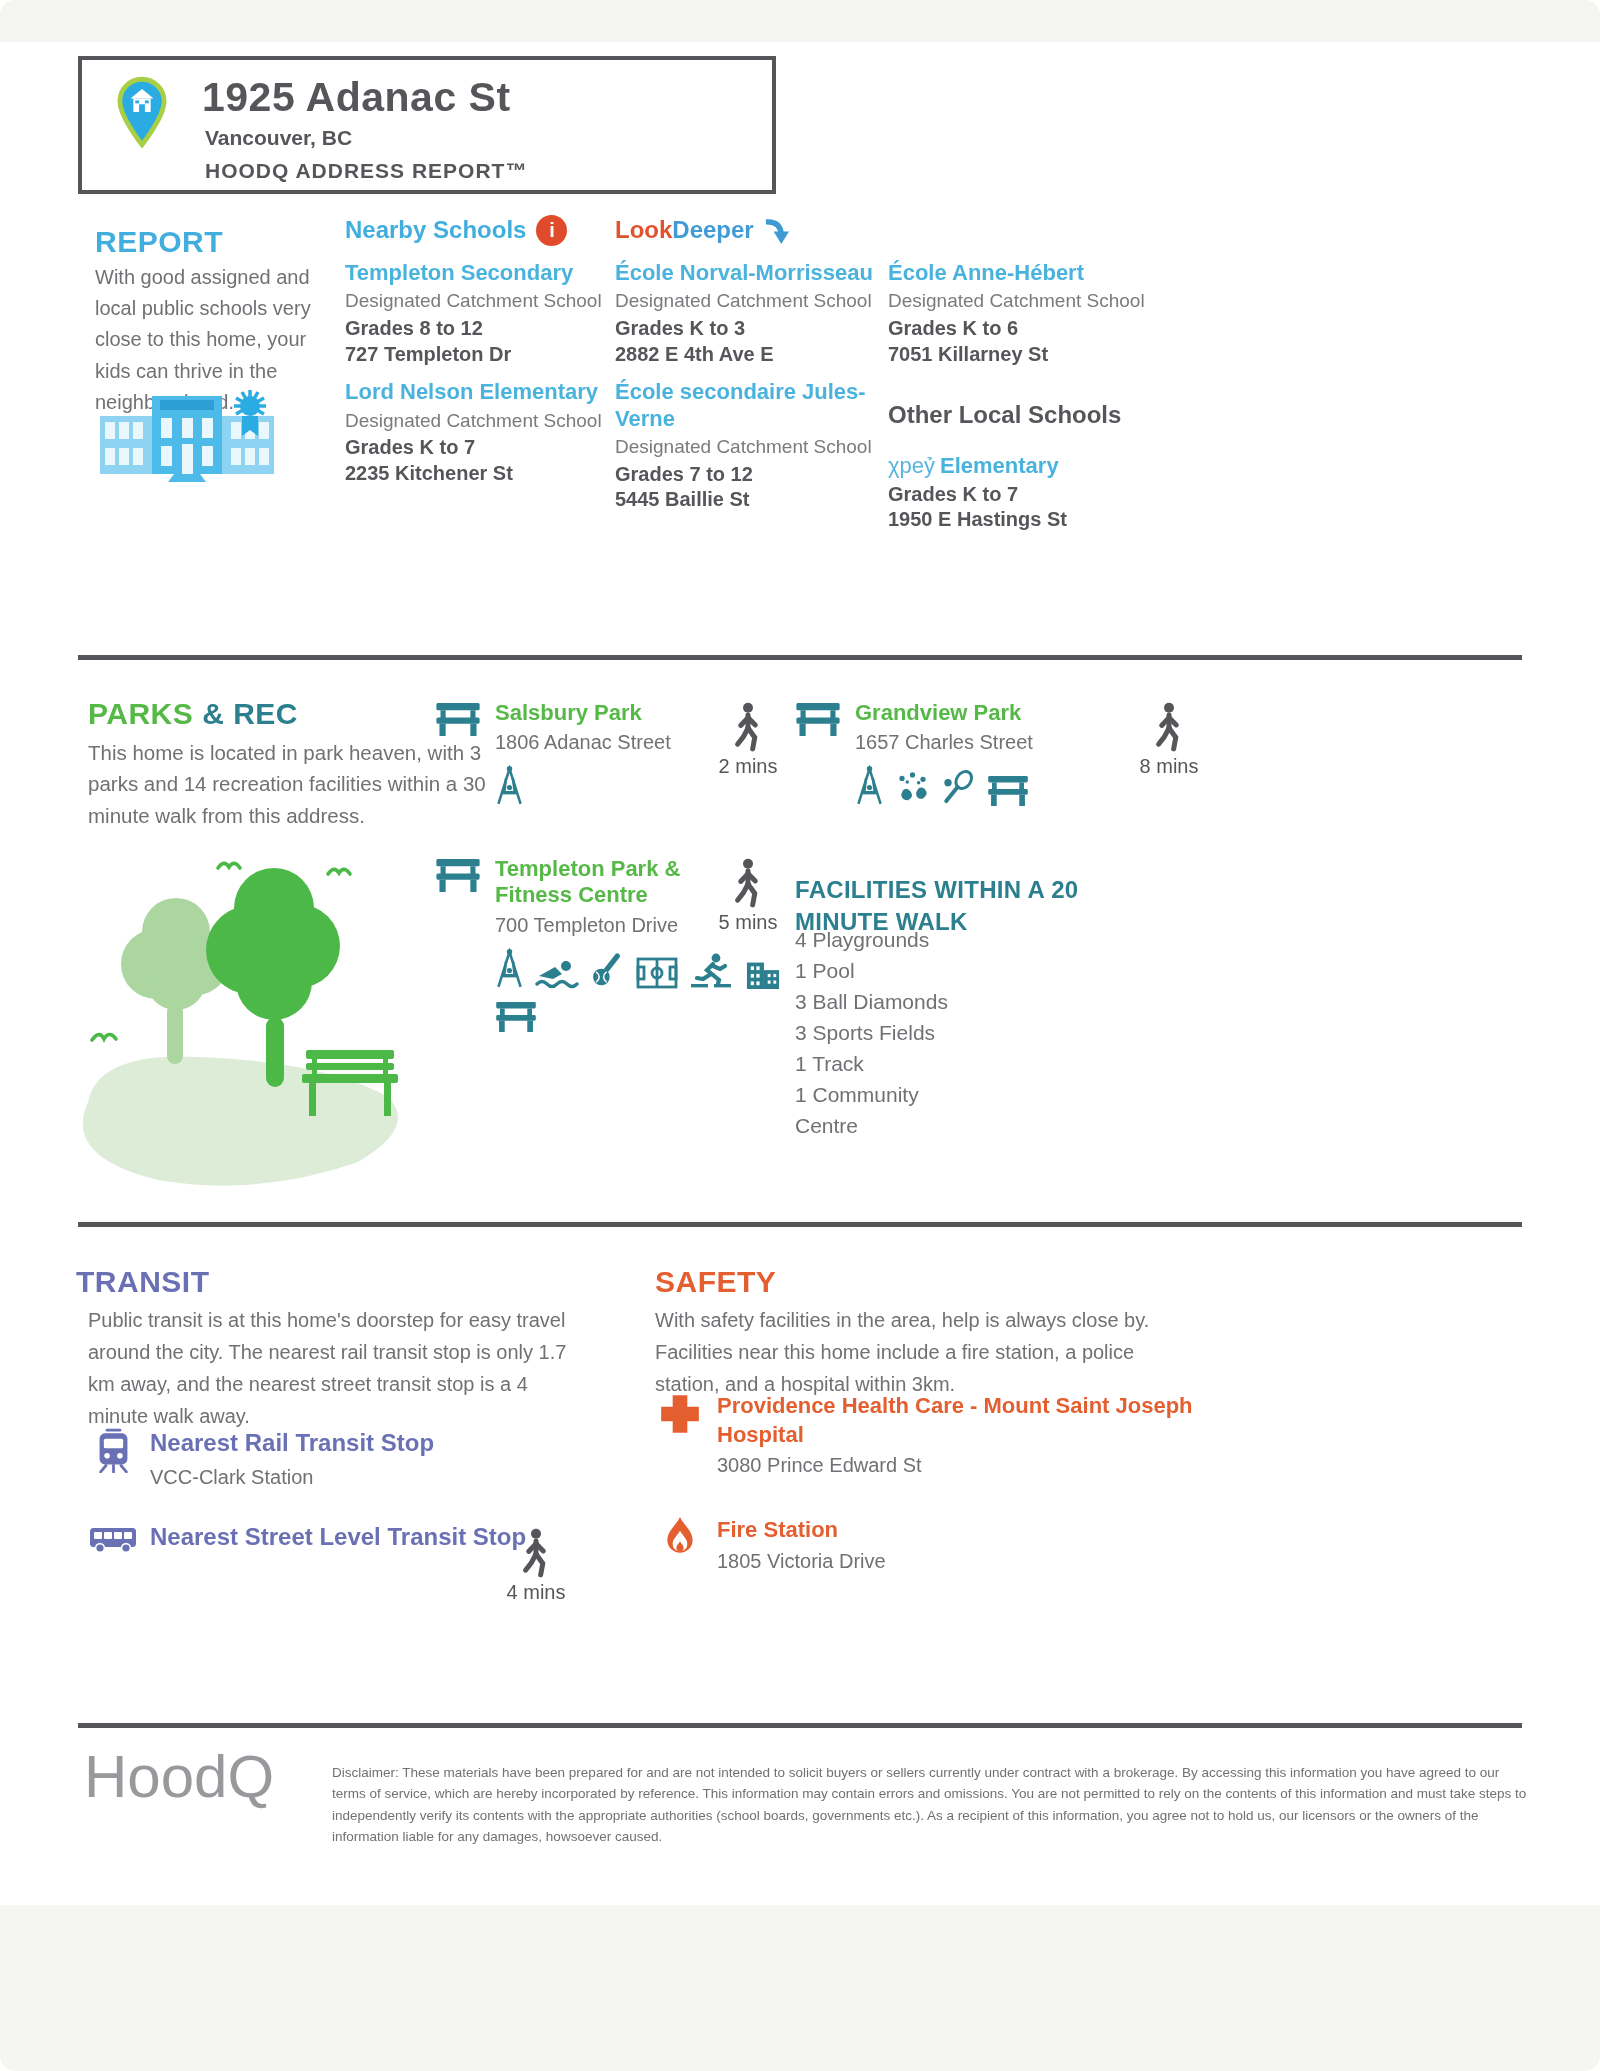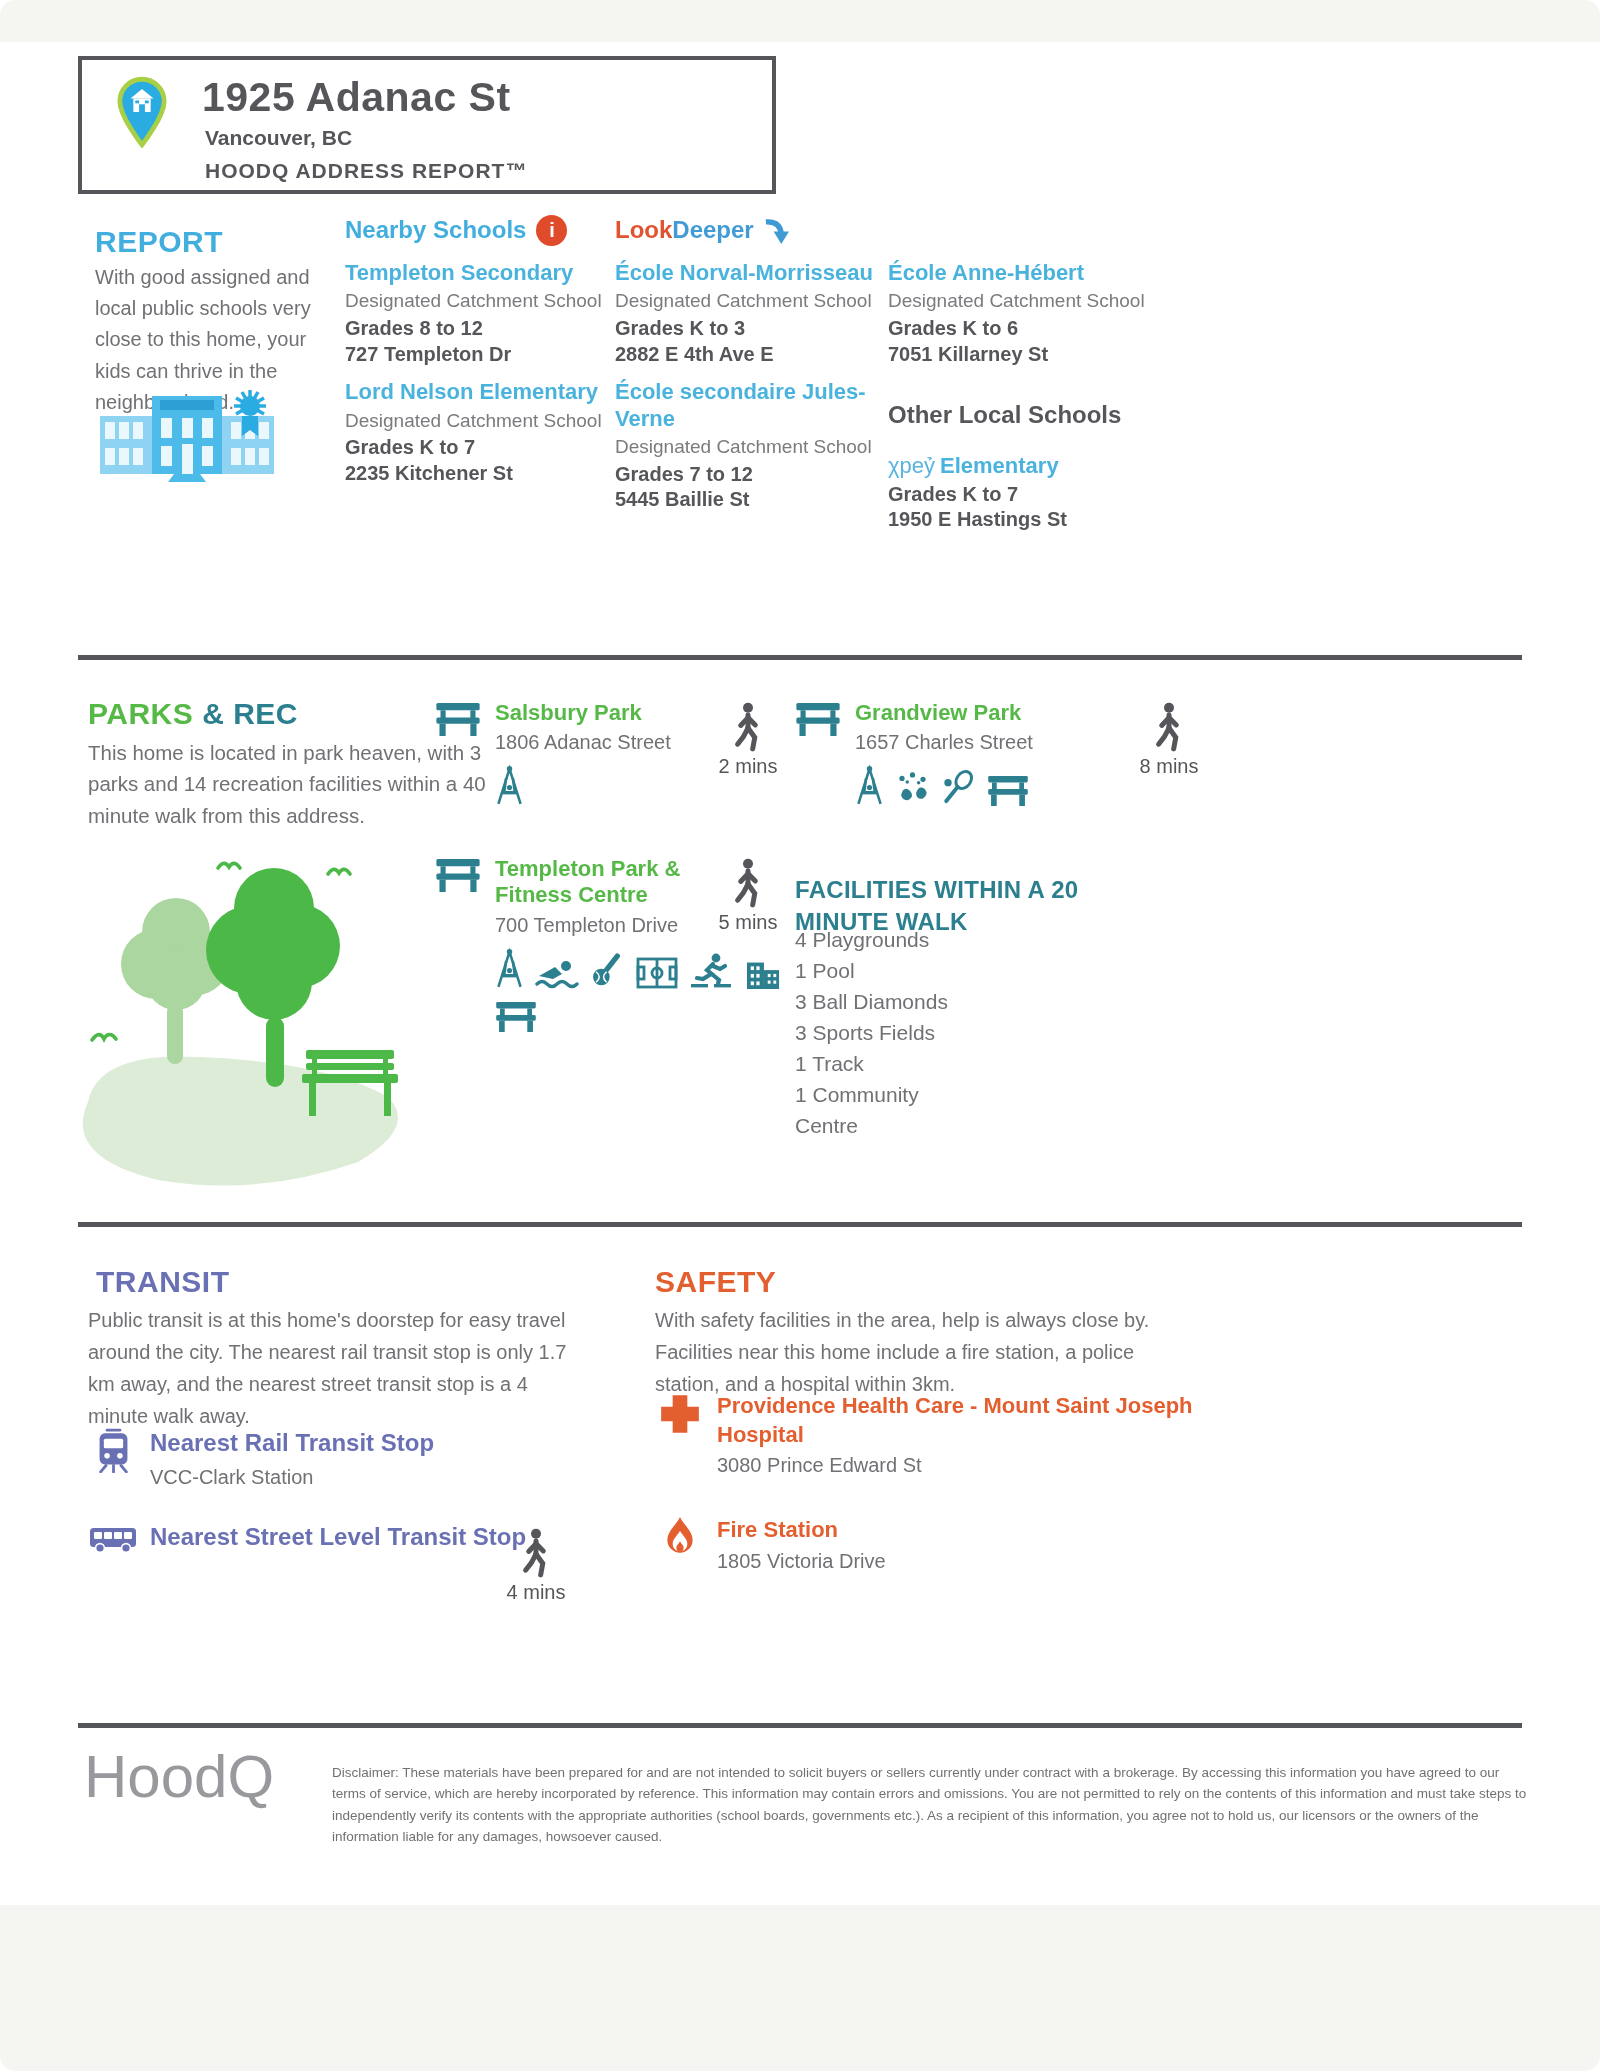--- a/index.html
+++ b/index.html
@@ -342,21 +342,21 @@
       <div class="school-grades">Grades K to 7</div>
       <div class="school-address">1950 E Hastings St</div>
     </div>
   </div>
 
   <div class="divider" style="top:655px;"></div>
 
   <h2 class="sec-title" style="left:88px; top:672px;">
     <span class="green">PARKS </span><span class="teal">&amp; REC</span>
   </h2>
-  <p class="parks-intro">This home is located in park heaven, with 3 parks and 14 recreation facilities within a 40 minute walk from this address.</p>
+  <p class="parks-intro">This home is located in park heaven, with 3 parks and 14 recreation facilities within a 30 minute walk from this address.</p>
 
   <svg class="park-illus" viewBox="0 0 335 385">
     <path d="M10 290 Q20 240 120 245 Q250 250 310 285 Q340 315 280 350 Q180 385 80 368 Q-15 345 10 290z" fill="#dcecd7"></path>
     <g fill="#abd6a0">
       <circle cx="78" cy="152" r="35"></circle>
         <circle cx="118" cy="150" r="33"></circle>
         <circle cx="98" cy="120" r="34"></circle>
         <circle cx="98" cy="168" r="30"></circle>
     </g>
     <rect x="89" y="192" width="16" height="60" rx="8" fill="#abd6a0"></rect>
@@ -480,21 +480,21 @@
       <div class="fac-item">1 Pool</div>
       <div class="fac-item">3 Ball Diamonds</div>
       <div class="fac-item">3 Sports Fields</div>
       <div class="fac-item">1 Track</div>
       <div class="fac-item">1 Community Centre</div>
     </div>
   </div>
 
   <div class="divider" style="top:1222px;"></div>
 
-  <h2 class="sec-title purple" style="left:96px; top:1240px;">TRANSIT</h2>
+  <h2 class="sec-title purple" style="left:76px; top:1240px;">TRANSIT</h2>
   <p class="sec-intro" style="left:88px; top:1284px; width:485px;">Public transit is at this home's doorstep for easy travel around the city. The nearest rail transit stop is only 1.7 km away, and the nearest street transit stop is a 4 minute walk away.</p>
 
   <div class="t-row" style="left:88px; top:1428px;">
     <div class="t-icon-wrap">
         <svg class="ic ic-train">
           <use href="#sym-train"></use>
         </svg>
       </div>
     <div>
       <div class="t-label purple">Nearest Rail Transit Stop</div>

